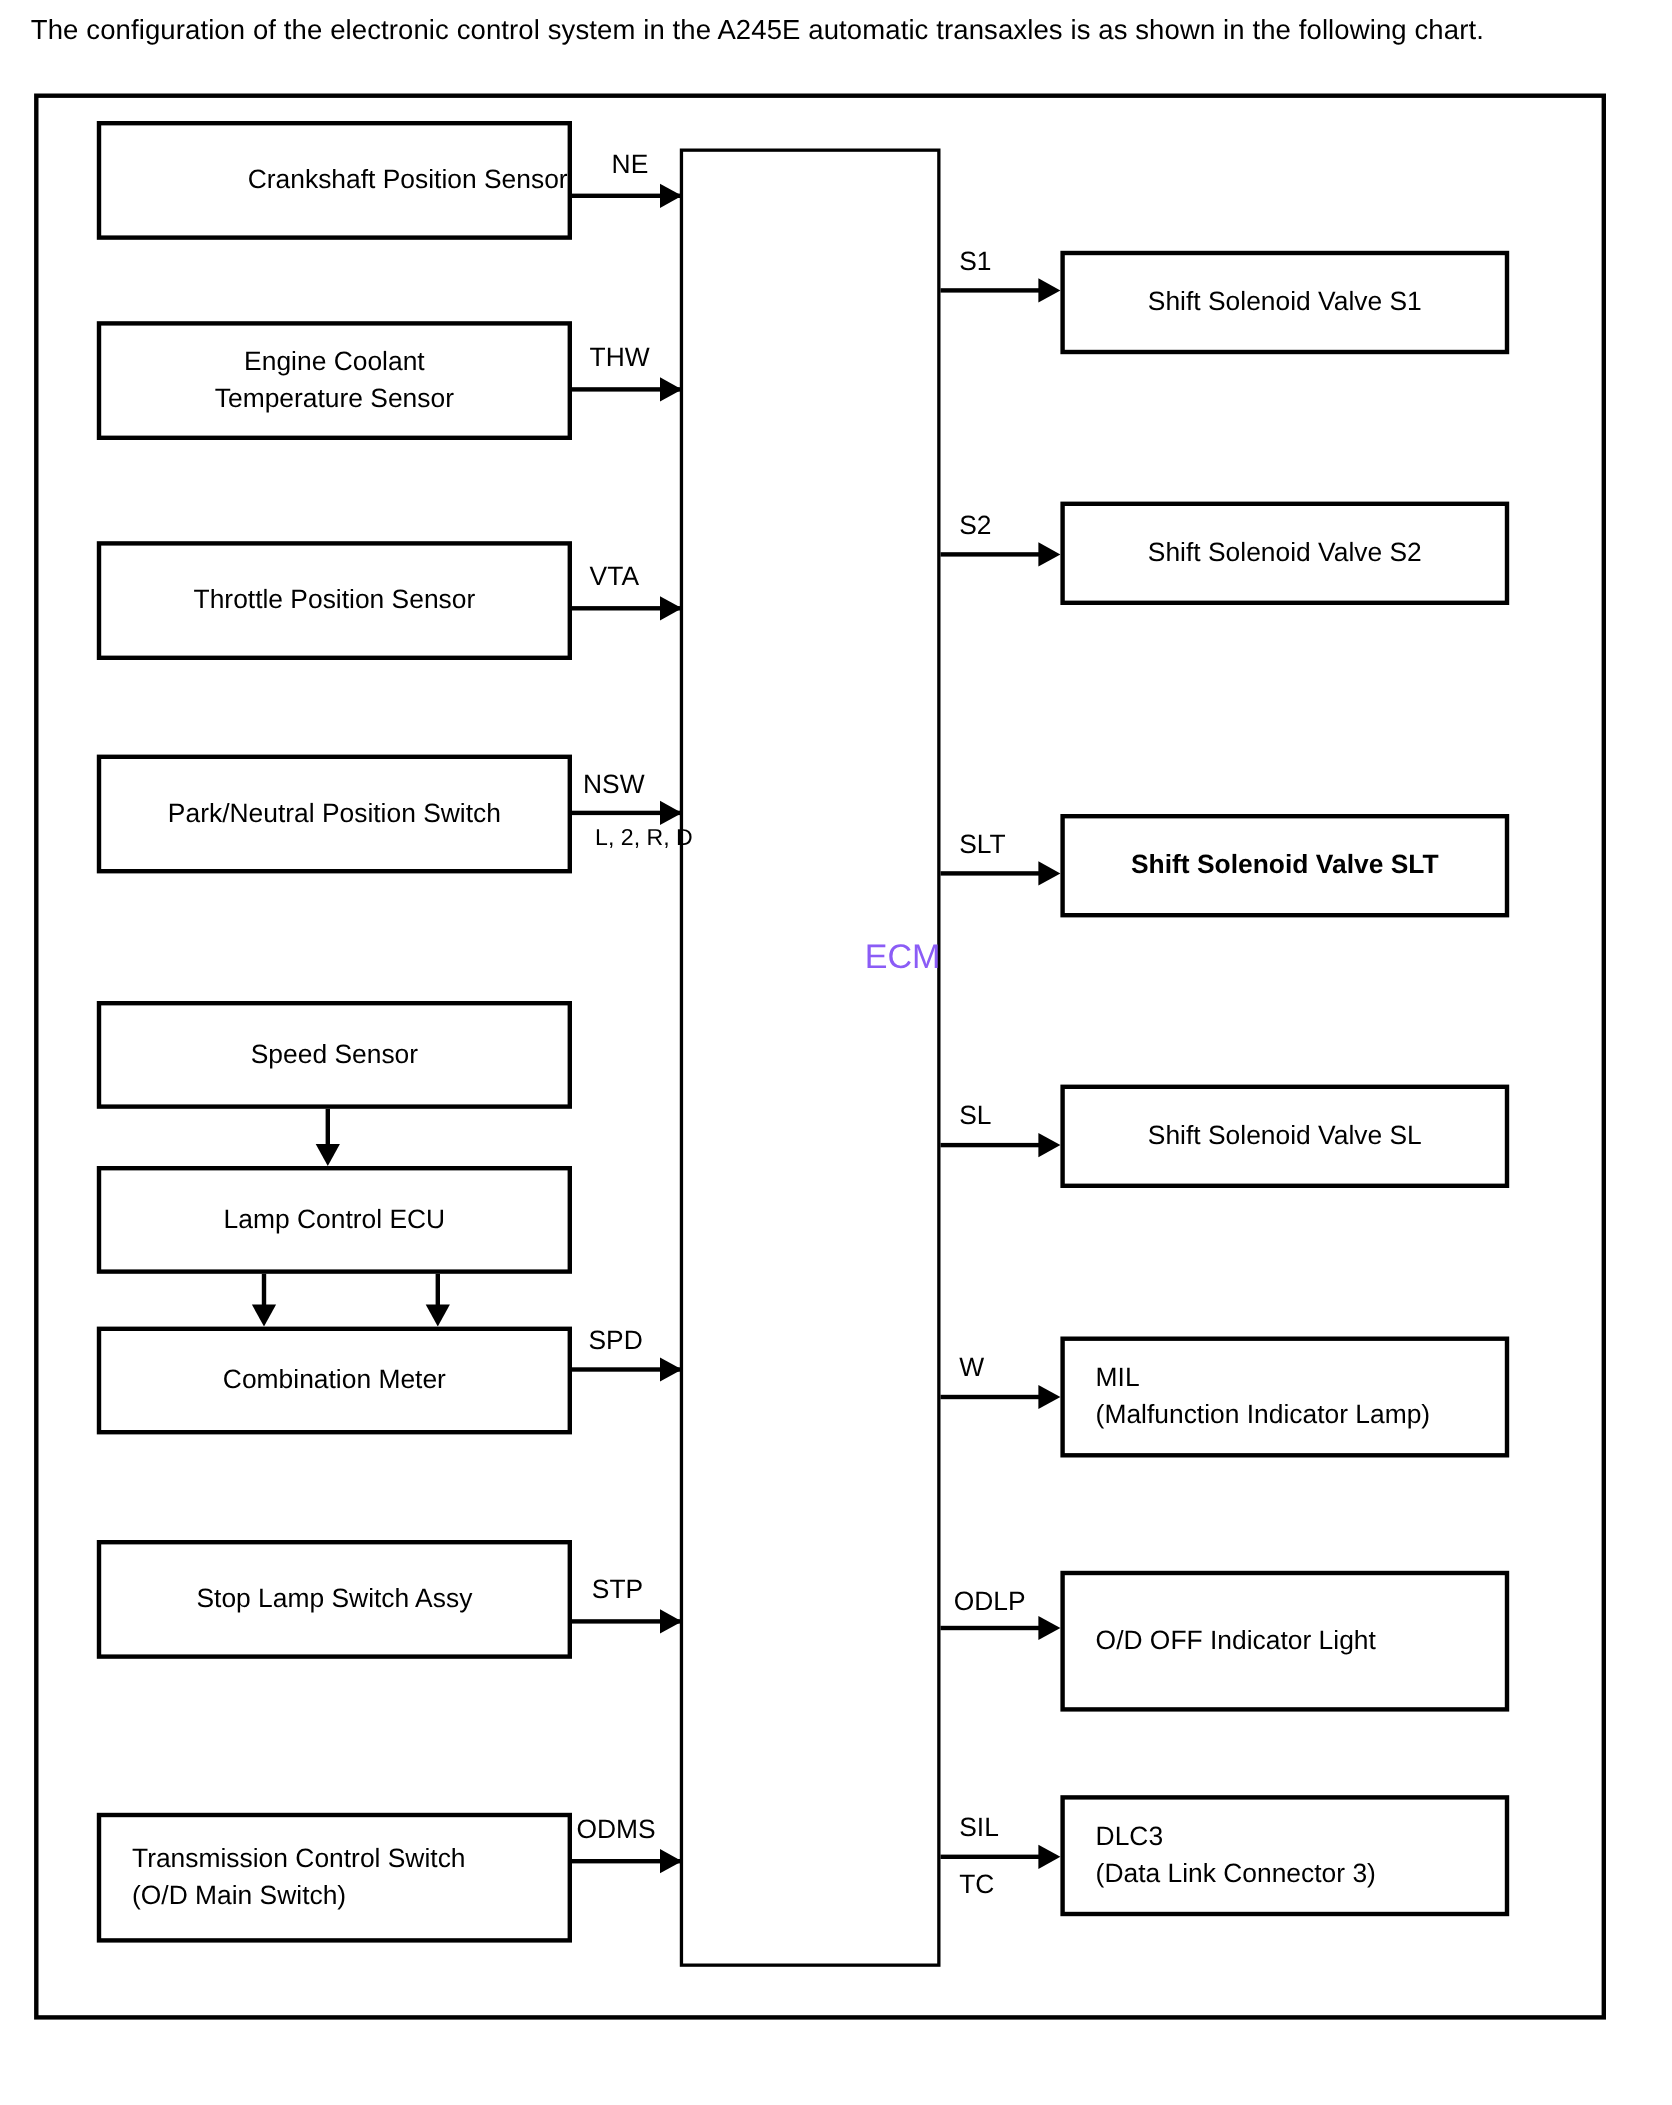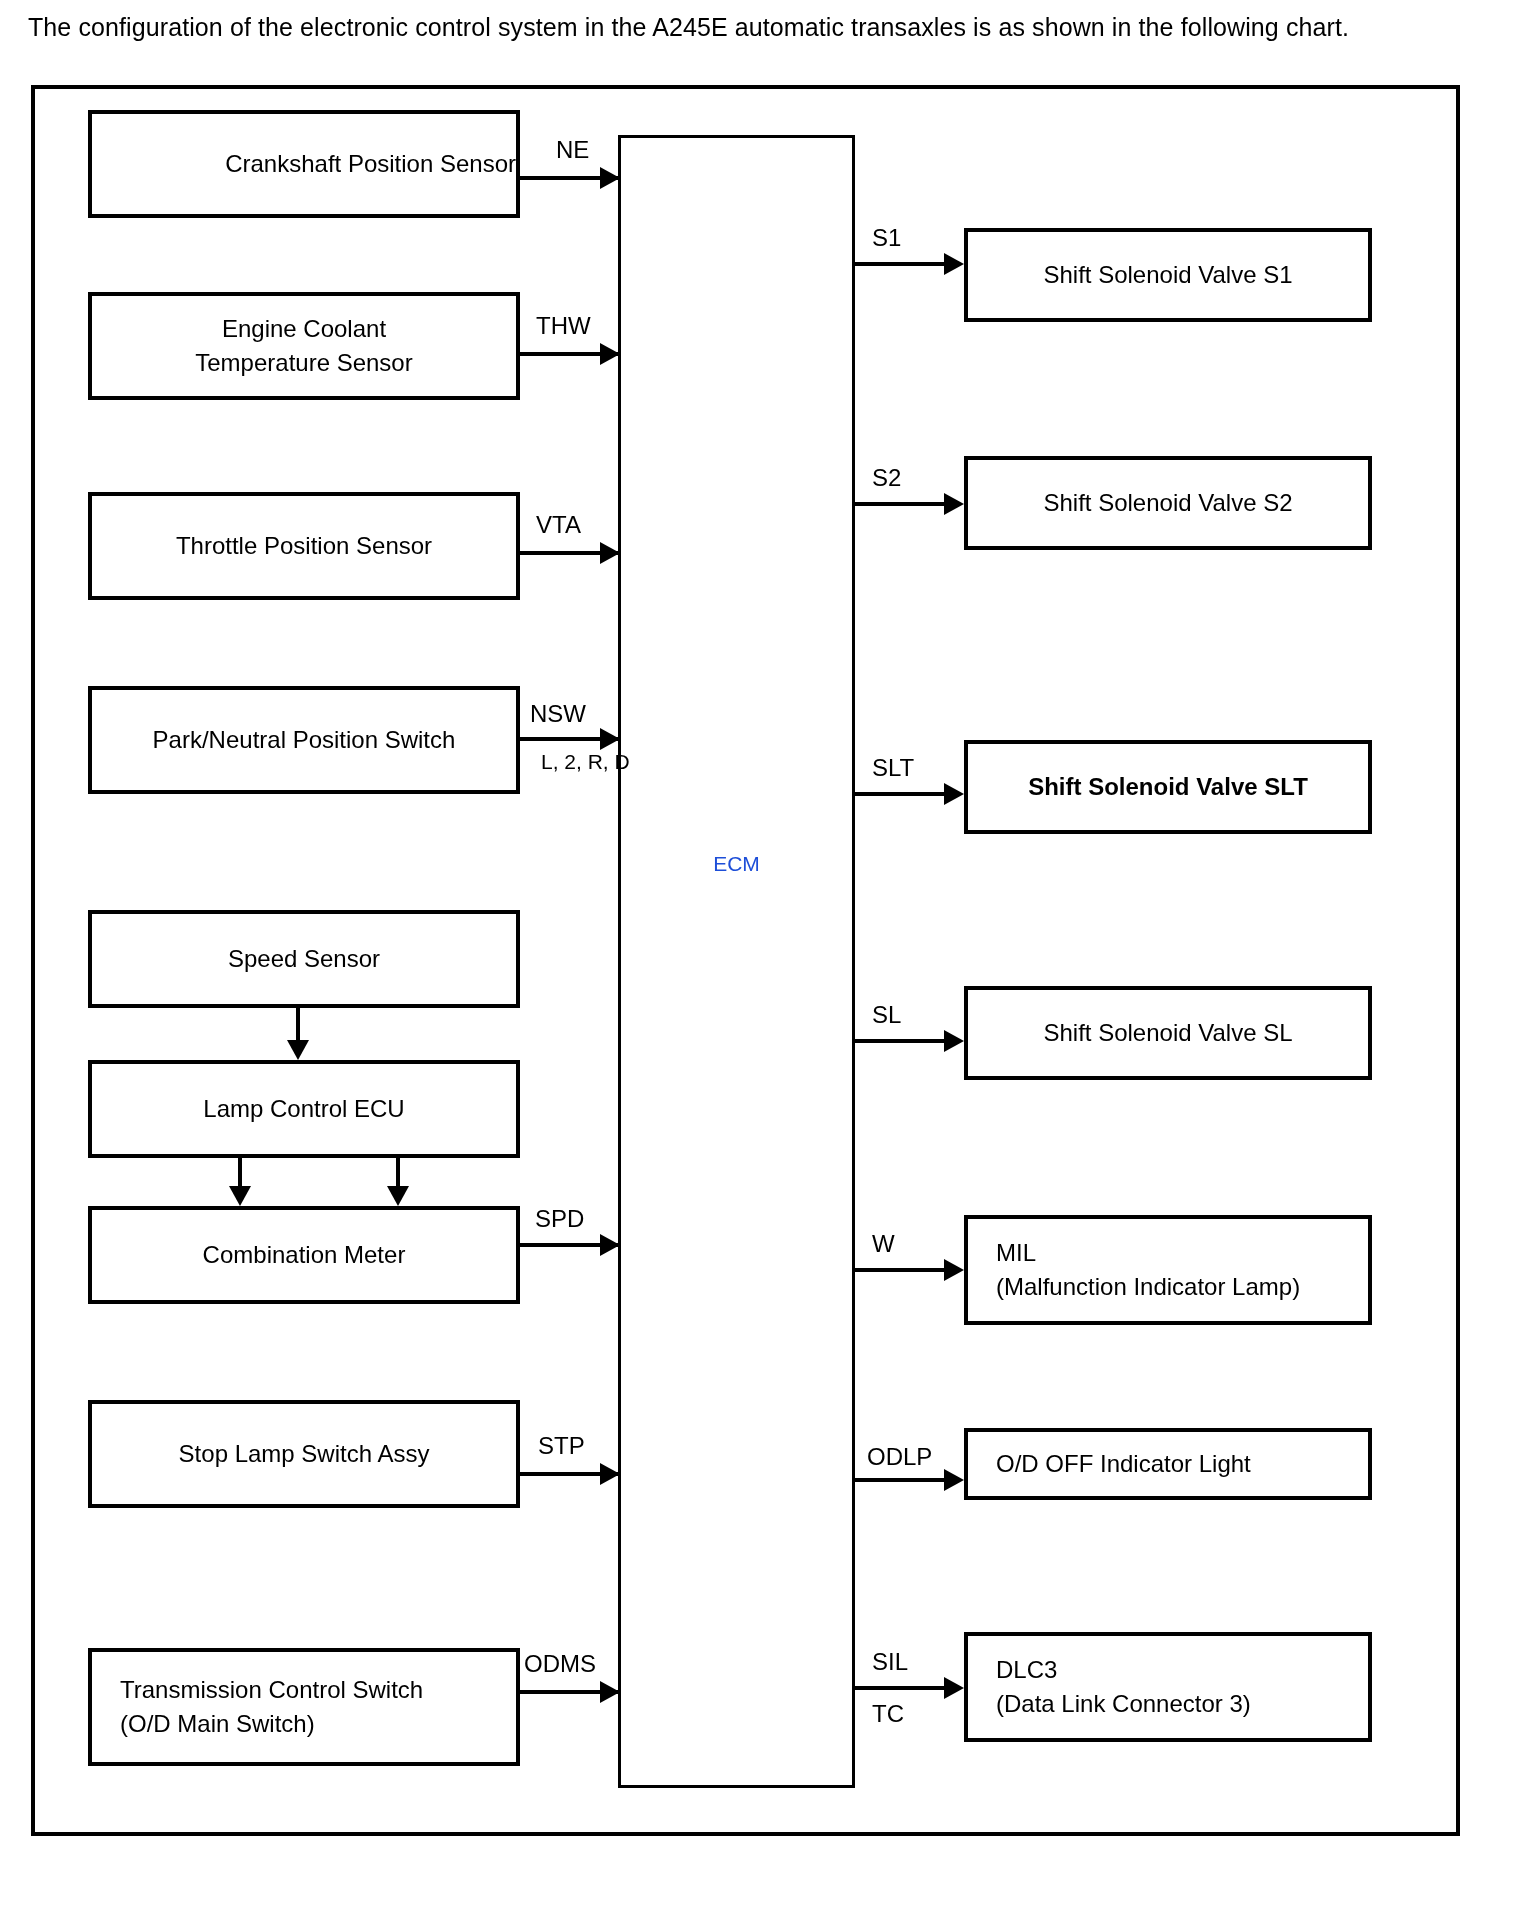--- a/index.html
+++ b/index.html
@@ -73,23 +73,23 @@
     height: 1653px;
     border: 3px solid #000;
     box-sizing: border-box;
     background: #fff;
   }
   #ecm-label {
     position: absolute;
     left: 618px;
     top: 852px;
     width: 237px;
-    text-align: center;
-    font-size: 21px;
-    color: #1d4ed8;
+    text-align: right;
+    font-size: 31px;
+    color: #8b5cf6;
   }
 
   
   .hline {
     position: absolute;
     height: 4px;
     background: #000;
   }
   .vline {
     position: absolute;
@@ -242,21 +242,21 @@
   <div class="box left" style="left:964px; top:1215px; width:408px; height:110px;">
     <span class="txt">
       <span>MIL</span>
       <span class="l2">(Malfunction Indicator Lamp)</span>
     </span>
   </div>
   <div class="hline" style="left:855px; top:1268px; width:90px;"></div>
   <div class="arrow-r" style="left:944px; top:1259px;"></div>
   <span class="sig" style="left:872px; top:1230px;">W</span>
 
-  <div class="box left" style="left:964px; top:1428px; width:408px; height:72px;">
+  <div class="box left" style="left:964px; top:1428px; width:408px; height:128px;">
     <span class="txt">O/D OFF Indicator Light</span>
   </div>
   <div class="hline" style="left:855px; top:1478px; width:90px;"></div>
   <div class="arrow-r" style="left:944px; top:1469px;"></div>
   <span class="sig" style="left:867px; top:1443px;">ODLP</span>
 
   <div class="box left" style="left:964px; top:1632px; width:408px; height:110px;">
     <span class="txt">
       <span>DLC3</span>
       <span class="l2">(Data Link Connector 3)</span>

